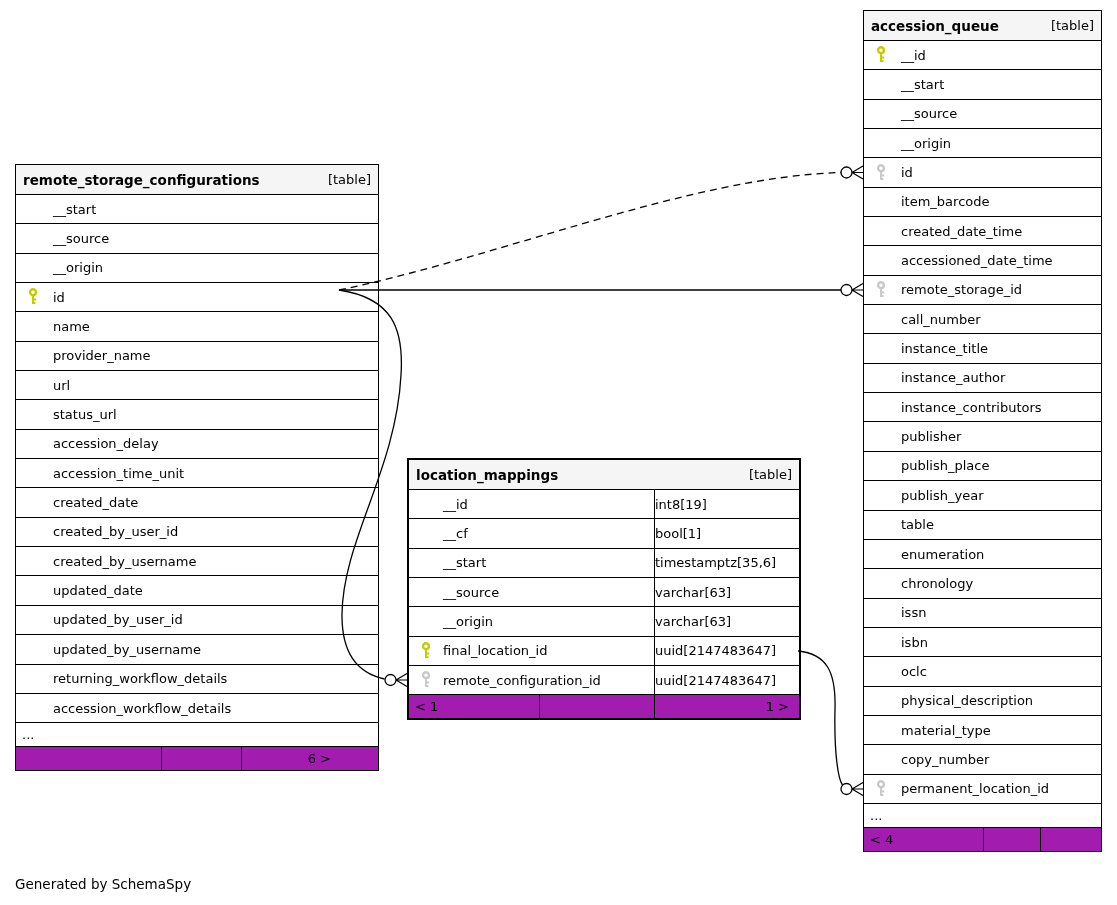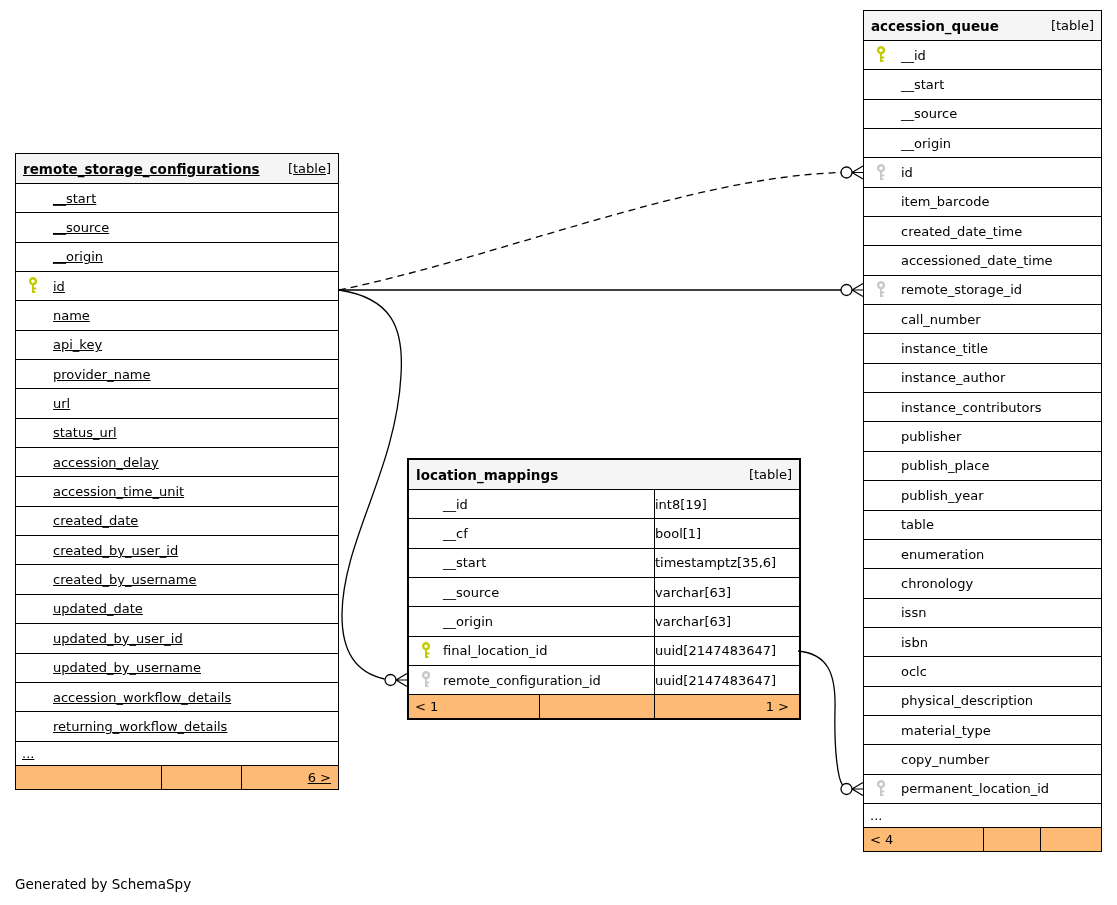--- a/index.html
+++ b/index.html
@@ -1,19 +1,19 @@
 <!DOCTYPE html>
 <html><head>
 <meta charset="utf-8">
 <style>
   * { box-sizing: border-box; margin: 0; padding: 0; }
   body { background: #ffffff; font-family: "DejaVu Sans", "Liberation Sans", sans-serif; }
   #canvas { position: relative; width: 1117px; height: 905px; background: #ffffff; overflow: hidden; }
 
-  .db-table { position: absolute; background: #fdba74; border: 1.5px solid #000; z-index: 1; }
+  .db-table { position: absolute; background: #a21caf; border: 1.5px solid #000; z-index: 1; }
   .db-table.focus { border-width: 2.5px; }
 
   .tbl-header { height: 29px; display: flex; align-items: center; justify-content: space-between;
                 background: #f5f5f5; padding: 0 7px; border-bottom: 0; }
   .tbl-name { font-weight: bold; font-size: 13.5px; color: #000; white-space: nowrap; }
   .tbl-tag  { font-size: 13px; color: #000; white-space: nowrap; padding-left: 6px; }
 
   .rows { display: block; }
   .col-row { position: relative; height: 29.35px; border-top: 1px solid #000;
              display: flex; align-items: center; padding-left: 37px; font-size: 13px; color: #000;
@@ -37,21 +37,21 @@
 
   #rel-overlay { position: absolute; left: 0; top: 0; z-index: 2; pointer-events: none; }
 
   .note { position: absolute; left: 15px; top: 876px; font-size: 13.5px; color: #000; }
 </style>
 </head>
 <body>
 
 <div id="canvas">
 
-  <div class="db-table" style="left:15px; top:153px; width:324px;text-decoration:underline;">
+  <div class="db-table" style="left:15px; top:164px; width:364px;">
     <div class="tbl-header">
       <span class="tbl-name">remote_storage_configurations</span>
       <span class="tbl-tag">[table]</span>
     </div>
     <div class="rows">
         <div class="col-row">
           <span class="name-cell">__start</span>
         </div>
         <div class="col-row">
           <span class="name-cell">__source</span>
@@ -65,23 +65,20 @@
               <circle cx="6" cy="4.2" r="2.9" fill="none" stroke="#c3cc00" stroke-width="2.4"></circle>
               <path d="M6 7.4 L6 16 M6 11.6 L9.2 11.6 M6 15 L8.4 15" fill="none" stroke="#c3cc00" stroke-width="2"></path>
             </svg>
           </span>
           <span class="name-cell">id</span>
         </div>
         <div class="col-row">
           <span class="name-cell">name</span>
         </div>
         <div class="col-row">
-          <span class="name-cell">api_key</span>
-        </div>
-        <div class="col-row">
           <span class="name-cell">provider_name</span>
         </div>
         <div class="col-row">
           <span class="name-cell">url</span>
         </div>
         <div class="col-row">
           <span class="name-cell">status_url</span>
         </div>
         <div class="col-row">
           <span class="name-cell">accession_delay</span>
@@ -101,24 +98,24 @@
         <div class="col-row">
           <span class="name-cell">updated_date</span>
         </div>
         <div class="col-row">
           <span class="name-cell">updated_by_user_id</span>
         </div>
         <div class="col-row">
           <span class="name-cell">updated_by_username</span>
         </div>
         <div class="col-row">
+          <span class="name-cell">returning_workflow_details</span>
+        </div>
+        <div class="col-row">
           <span class="name-cell">accession_workflow_details</span>
-        </div>
-        <div class="col-row">
-          <span class="name-cell">returning_workflow_details</span>
         </div>
         <div class="col-row ellipsis">
           <span class="name-cell">...</span>
         </div>
       </div>
     <div class="tbl-footer">
       <div class="fcell" style="width:145px;"></div>
       <div class="fcell" style="width:80px;"></div>
       <div class="fcell right" style="width:96px;">6 &gt;</div>
     </div>

